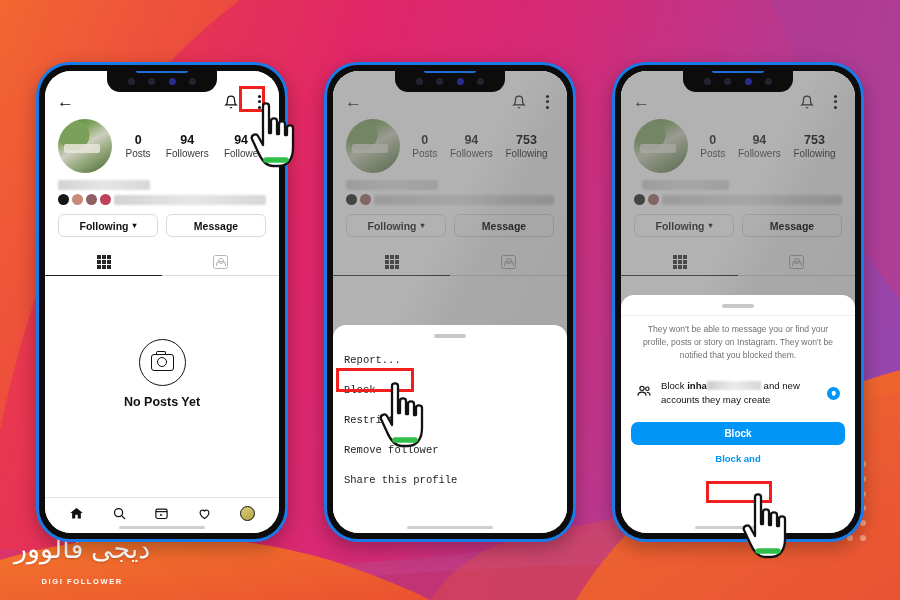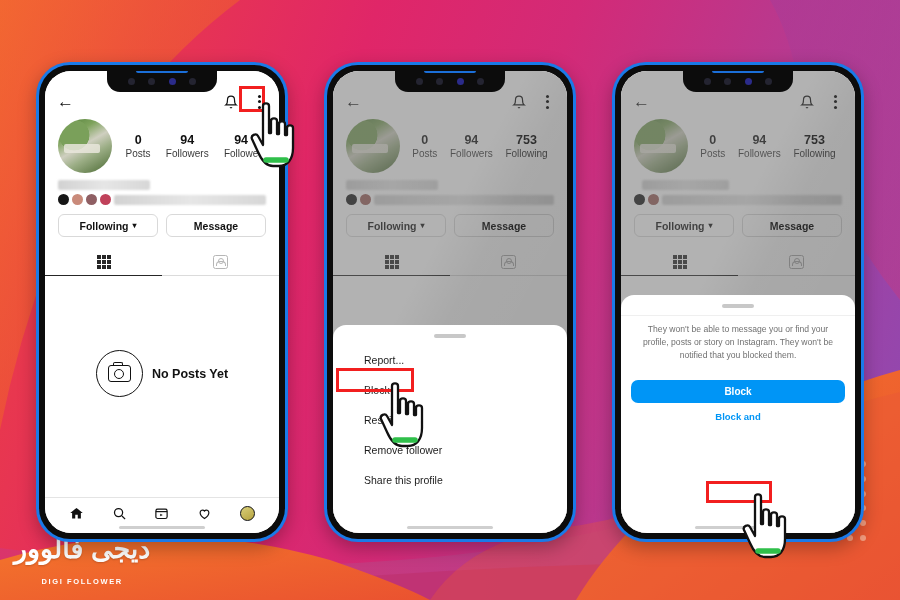--- a/index.html
+++ b/index.html
@@ -19,21 +19,21 @@
 
   .dots-grid { position:absolute; right:30px; bottom:55px; width:92px; height:88px;
     display:grid; grid-template-columns:repeat(7,1fr); grid-template-rows:repeat(6,1fr);
     gap:0; opacity:.55; }
   .dots-grid i { width:6px; height:6px; border-radius:50%; background:#ffd8c0;
     justify-self:center; align-self:center; display:block; }
 
   
   .watermark { position:absolute; left:14px; bottom:14px; text-align:center;
      color:#fff; user-select:none; }
-  .watermark .fa { font-size:27px; font-weight:bold; letter-spacing:-1px;
+  .watermark .fa { font-size:27px; font-weight:normal; letter-spacing:-1px;
      direction:rtl; line-height:1; text-shadow:0 1px 2px rgba(0,0,0,.18); }
   .watermark .en { font-size:7.5px; font-weight:bold; letter-spacing:1.6px;
      margin-top:14px; color:#fff; }
 
   
   .phone { position:absolute; width:252px; height:480px; border-radius:34px;
      background:#1a7ae8; padding:3px; box-shadow:0 6px 18px rgba(0,0,0,.28); }
   .phone .bezel { width:100%; height:100%; border-radius:31px; background:#0c0c0c;
      padding:6px; position:relative; }
   .phone .screen { width:100%; height:100%; border-radius:26px; background:#fff;
@@ -97,21 +97,21 @@
   .grid-ico i { background:#262626; display:block; }
   .tag-ico { width:15px; height:14px; border:1.4px solid #b6b6b6; border-radius:2.5px;
      position:relative; }
   .tag-ico::before { content:""; position:absolute; left:50%; top:2.5px;
      transform:translateX(-50%); width:4px; height:4px; border-radius:50%;
      border:1.3px solid #b6b6b6; }
   .tag-ico::after { content:""; position:absolute; left:50%; bottom:1.5px;
      transform:translateX(-50%); width:8px; height:4px; border-radius:4px 4px 0 0;
      border:1.3px solid #b6b6b6; border-bottom:none; }
 
-  .empty { flex:1; display:flex; flex-direction:row; align-items:center;
+  .empty { flex:1; display:flex; flex-direction:column; align-items:center;
      justify-content:center; gap:9px; padding-bottom:26px; }
   .cam-circle { width:47px; height:47px; border-radius:50%; border:1.6px solid #111;
      display:flex; align-items:center; justify-content:center; }
   .cam-body { width:23px; height:17px; border:1.6px solid #111; border-radius:3px;
      position:relative; }
   .cam-body::before { content:""; position:absolute; left:50%; top:50%;
      transform:translate(-50%,-50%); width:8px; height:8px; border-radius:50%;
      border:1.5px solid #111; }
   .cam-body::after { content:""; position:absolute; left:4px; top:-4px; width:8px;
      height:3px; border:1.6px solid #111; border-bottom:none; border-radius:2px 2px 0 0; }
@@ -128,21 +128,21 @@
      pointer-events:none; z-index:5; }
   .sheen { position:absolute; inset:0; z-index:6; pointer-events:none;
      background:linear-gradient(118deg, rgba(255,255,255,.13) 0 40%,
         rgba(255,255,255,.02) 52%, rgba(255,255,255,0) 70%); }
 
   
   .sheet { position:absolute; left:0; right:0; bottom:0; z-index:8;
      background:#fff; border-radius:13px 13px 0 0; padding:9px 0 0; }
   .grabber { width:32px; height:3.5px; border-radius:3px; background:#c8c8c8;
      margin:0 auto 7px; }
-  .menu-item { padding:9px 31px; font-size:10.5px; color:#1c1c1c; }
+  .menu-item { padding:9px 11px; font-size:10.5px; color:#1c1c1c;font-family:Liberation Mono, monospace; }
 
   
   .dlg-title { text-align:center; font-size:12px; font-weight:bold; color:#111;
      padding:2px 0 9px; display:flex; justify-content:center; align-items:center; gap:0; }
   .dlg-title .blur { display:inline-block; width:62px; height:11px; margin-left:1px;
      background:linear-gradient(90deg,#c9c9c9,#e8e8e8,#d4d4d4); filter:blur(1.4px); }
   .dlg-desc { font-size:8.6px; color:#707070; text-align:center; line-height:1.55;
      padding:7px 16px 10px; border-top:1px solid #efefef; }
   .opt { display:flex; align-items:center; gap:9px; padding:7px 15px; }
   .opt .txt { flex:1; font-size:9.6px; color:#111; line-height:1.45; }
@@ -551,20 +551,34 @@
         </div>
         <div class="empty"></div>
       </div>
 
       <div class="sheen"></div>
 
       <div class="sheet" style="height:238px">
         <div class="grabber"></div>
         <div class="dlg-desc">They won't be able to message you or find your profile, posts or story on Instagram. They won't be notified that you blocked them.</div>
 
+        <div class="opt">
+          <span>
+            <svg width="16" height="16" viewBox="0 0 24 24" fill="none" stroke="#111" stroke-width="1.7">
+              <circle cx="9" cy="8" r="3.2"></circle>
+                <path d="M3 19c0-3.3 2.7-5.3 6-5.3s6 2 6 5.3"></path>
+              <circle cx="17" cy="8.6" r="2.6"></circle>
+                <path d="M16 13.9c3 0 5 1.9 5 5.1"></path>
+              </svg>
+          </span>
+          <span class="txt">
+            <span>Block </span><b>inha</b><span class="blur"></span><span> and new accounts they may create</span>
+          </span>
+          <span class="radio on"></span>
+        </div>
 
 
         <div class="block-btn">Block</div>
         <div class="block-alt">Block and</div>
       </div>
       <div class="homebar"></div>
     </div>
   </div>
 </div>
 

